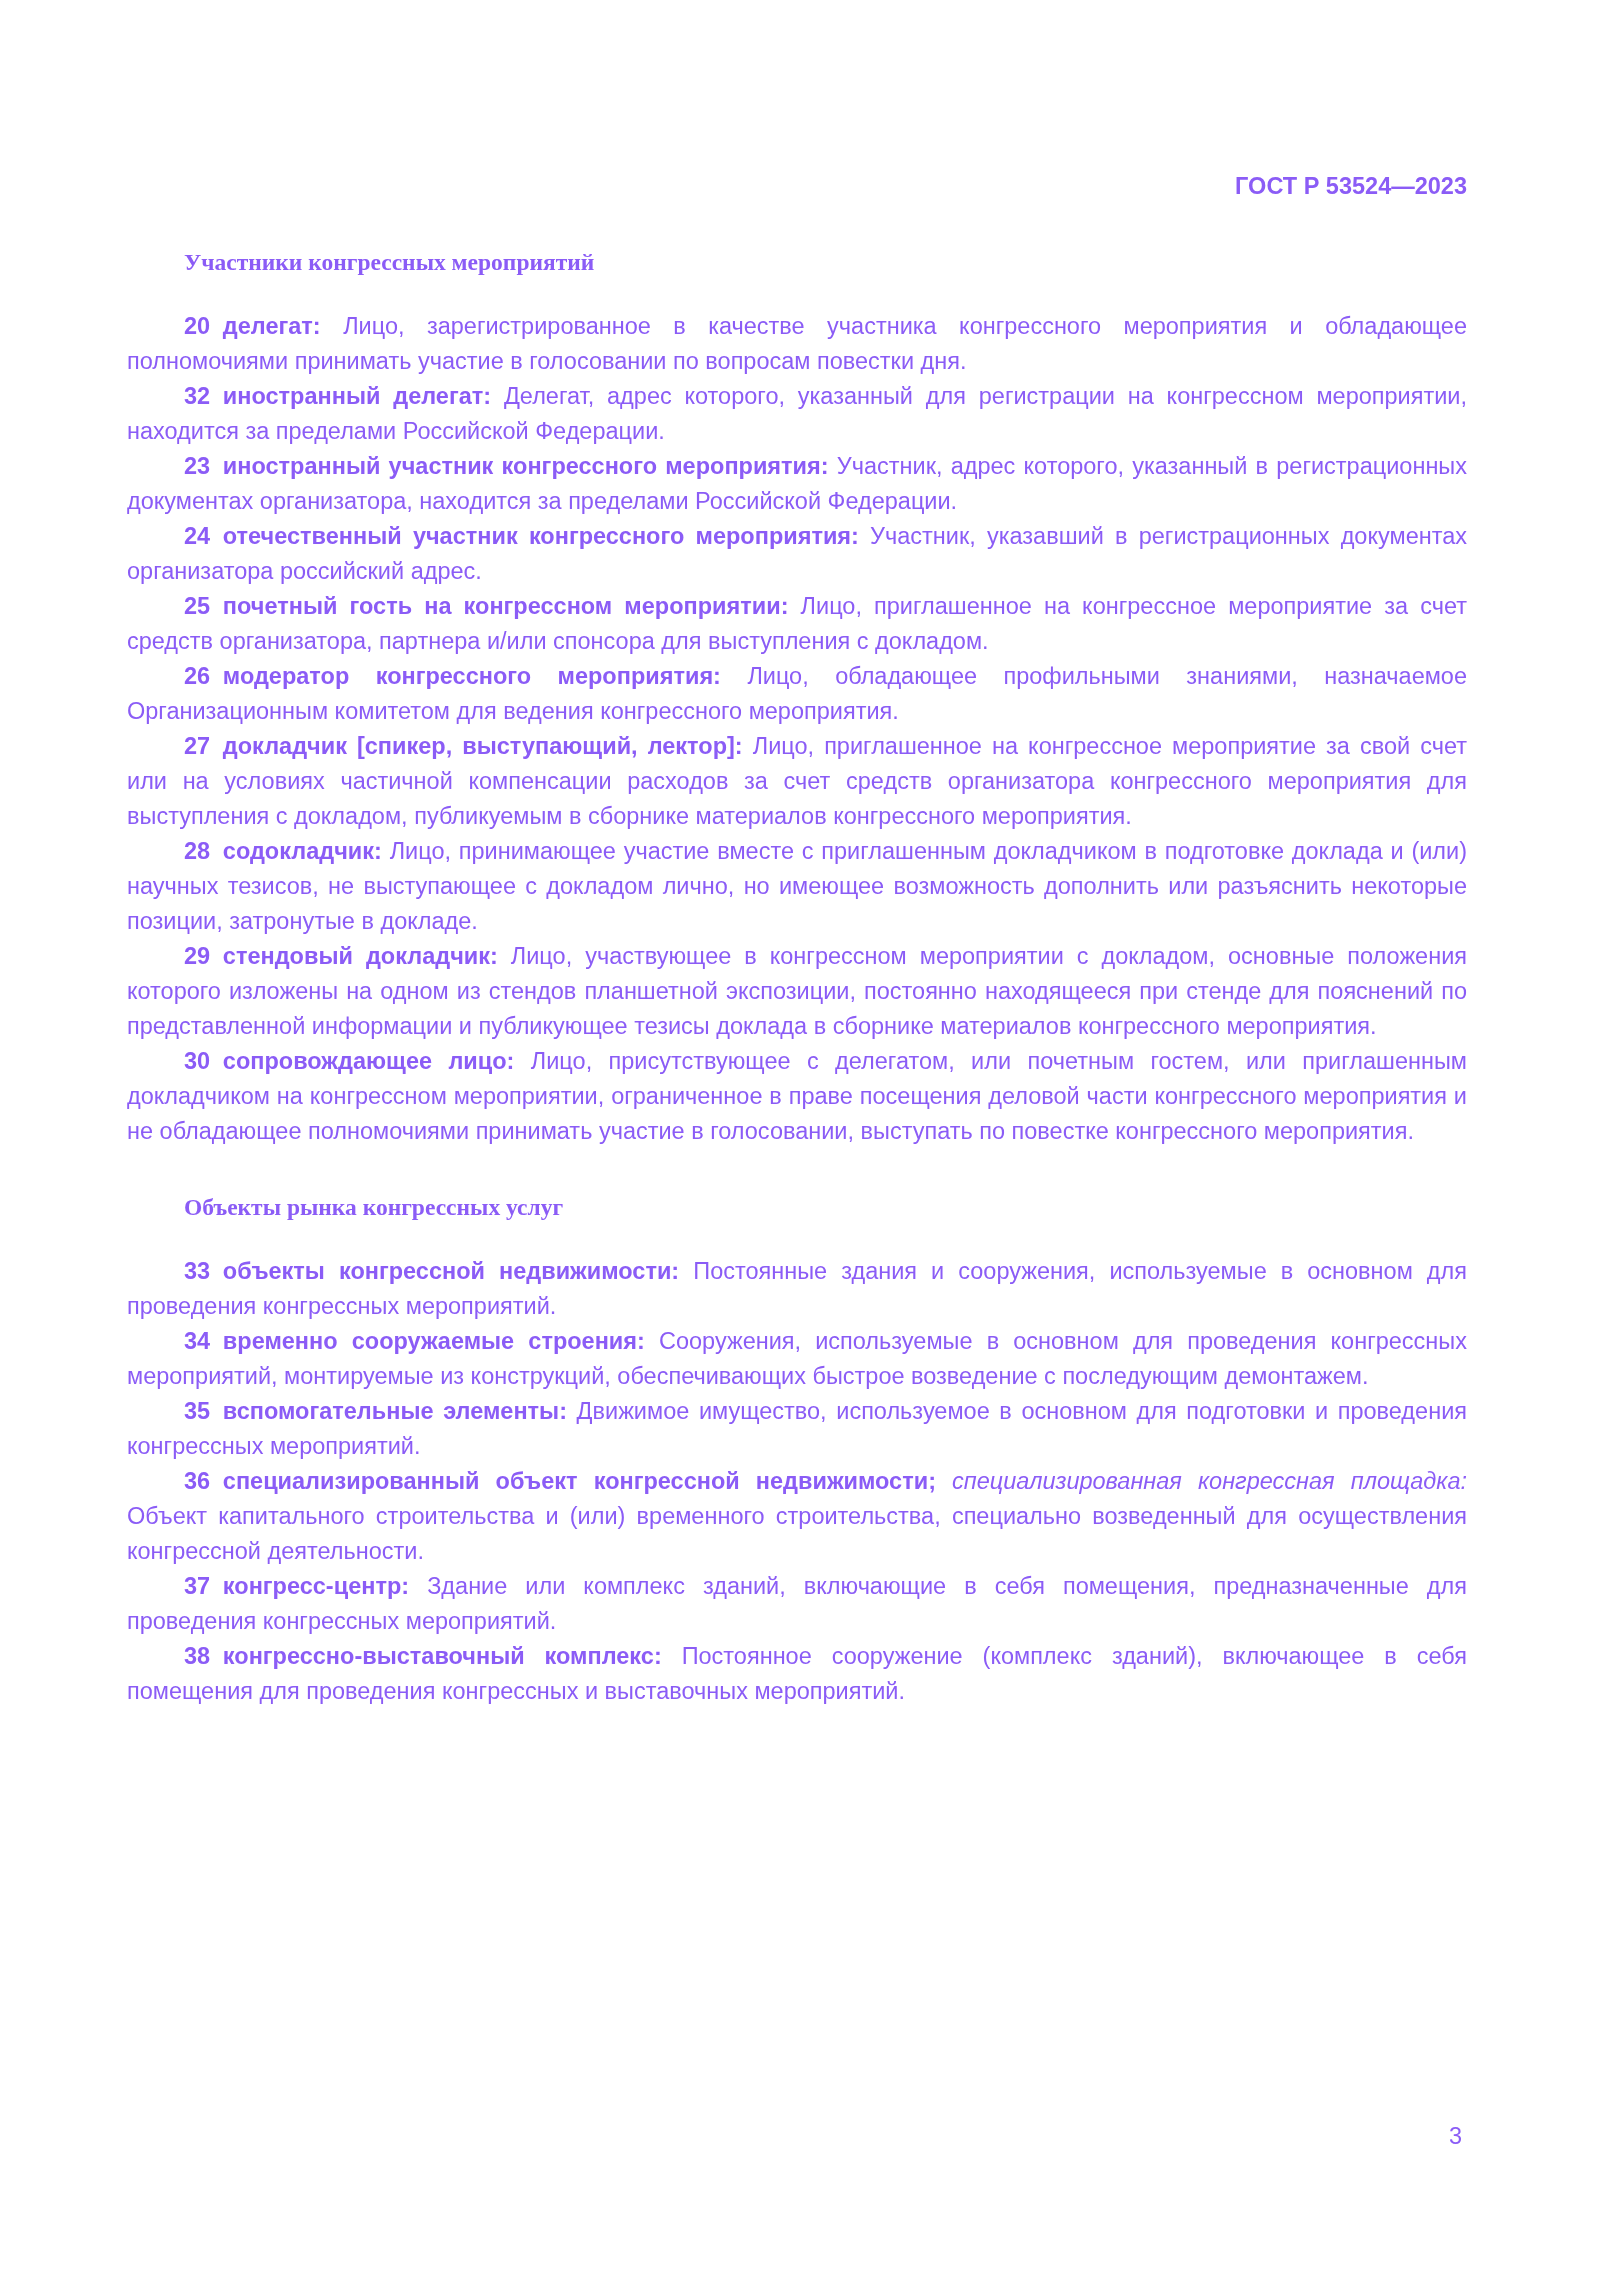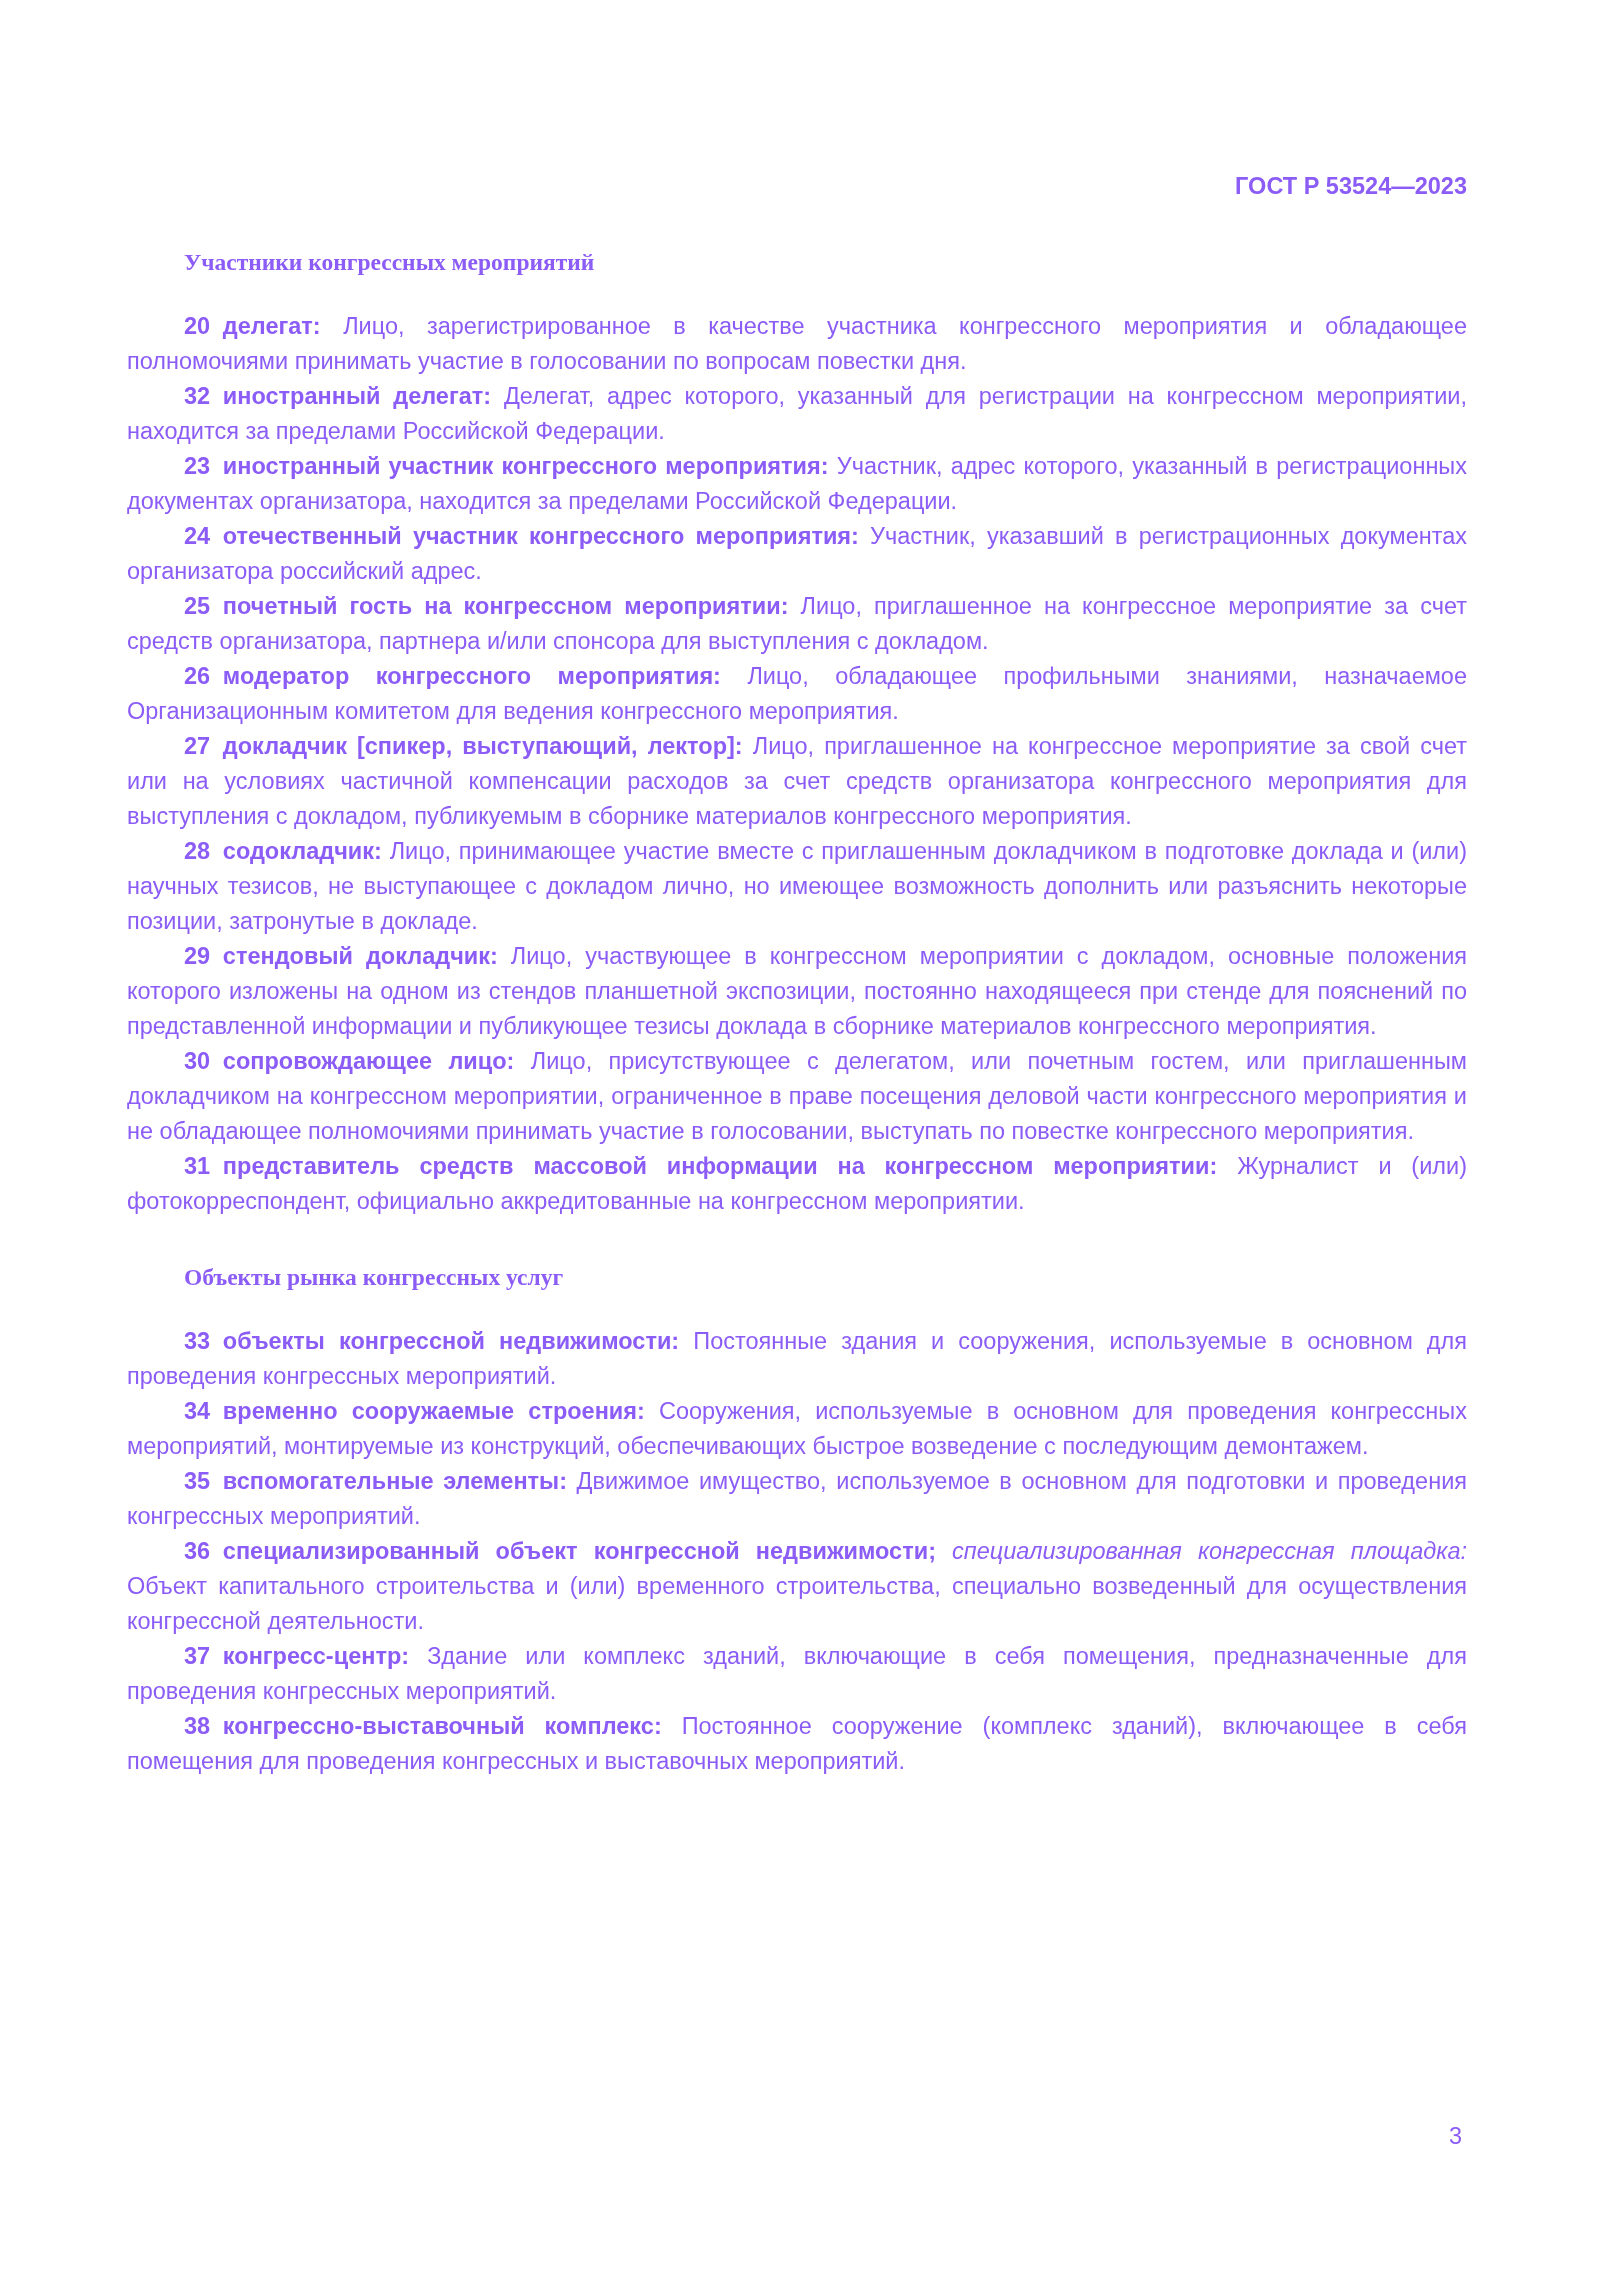--- a/index.html
+++ b/index.html
@@ -57,21 +57,20 @@
       <p class="term"><b class="term-num">20</b><b>делегат:</b> <span>Лицо, зарегистрированное в качестве участника конгрессного мероприятия и обладающее полномочиями принимать участие в голосовании по вопросам повестки дня.</span></p>
       <p class="term"><b class="term-num">32</b><b>иностранный делегат:</b> <span>Делегат, адрес которого, указанный для регистрации на конгрессном мероприятии, находится за пределами Российской Федерации.</span></p>
       <p class="term"><b class="term-num">23</b><b>иностранный участник конгрессного мероприятия:</b> <span>Участник, адрес которого, указанный в регистрационных документах организатора, находится за пределами Российской Федерации.</span></p>
       <p class="term"><b class="term-num">24</b><b>отечественный участник конгрессного мероприятия:</b> <span>Участник, указавший в регистрационных документах организатора российский адрес.</span></p>
       <p class="term"><b class="term-num">25</b><b>почетный гость на конгрессном мероприятии:</b> <span>Лицо, приглашенное на конгрессное мероприятие за счет средств организатора, партнера и/или спонсора для выступления с докладом.</span></p>
       <p class="term"><b class="term-num">26</b><b>модератор конгрессного мероприятия:</b> <span>Лицо, обладающее профильными знаниями, назначаемое Организационным комитетом для ведения конгрессного мероприятия.</span></p>
       <p class="term"><b class="term-num">27</b><b>докладчик [спикер, выступающий, лектор]:</b> <span>Лицо, приглашенное на конгрессное мероприятие за свой счет или на условиях частичной компенсации расходов за счет средств организатора конгрессного мероприятия для выступления с докладом, публикуемым в сборнике материалов конгрессного мероприятия.</span></p>
       <p class="term"><b class="term-num">28</b><b>содокладчик:</b> <span>Лицо, принимающее участие вместе с приглашенным докладчиком в подготовке доклада и (или) научных тезисов, не выступающее с докладом лично, но имеющее возможность дополнить или разъяснить некоторые позиции, затронутые в докладе.</span></p>
       <p class="term"><b class="term-num">29</b><b>стендовый докладчик:</b> <span>Лицо, участвующее в конгрессном мероприятии с докладом, основные положения которого изложены на одном из стендов планшетной экспозиции, постоянно находящееся при стенде для пояснений по представленной информации и публикующее тезисы доклада в сборнике материалов конгрессного мероприятия.</span></p>
       <p class="term"><b class="term-num">30</b><b>сопровождающее лицо:</b> <span>Лицо, присутствующее с делегатом, или почетным гостем, или приглашенным докладчиком на конгрессном мероприятии, ограниченное в праве посещения деловой части конгрессного мероприятия и не обладающее полномочиями принимать участие в голосовании, выступать по повестке конгрессного мероприятия.</span></p>
-      <p class="term"><b class="term-num">31</b><b>представитель средств массовой информации на конгрессном мероприятии:</b> <span>Журналист и (или) фотокорреспондент, официально аккредитованные на конгрессном мероприятии.</span></p>
       <p class="section-heading">Объекты рынка конгрессных услуг</p>
       <p class="term"><b class="term-num">33</b><b>объекты конгрессной недвижимости:</b> <span>Постоянные здания и сооружения, используемые в основном для проведения конгрессных мероприятий.</span></p>
       <p class="term"><b class="term-num">34</b><b>временно сооружаемые строения:</b> <span>Сооружения, используемые в основном для проведения конгрессных мероприятий, монтируемые из конструкций, обеспечивающих быстрое возведение с последующим демонтажем.</span></p>
       <p class="term"><b class="term-num">35</b><b>вспомогательные элементы:</b> <span>Движимое имущество, используемое в основном для подготовки и проведения конгрессных мероприятий.</span></p>
       <p class="term"><b class="term-num">36</b><b>специализированный объект конгрессной недвижимости;</b> <i>специализированная конгрессная площадка:</i> <span>Объект капитального строительства и (или) временного строительства, специально возведенный для осуществления конгрессной деятельности.</span></p>
       <p class="term"><b class="term-num">37</b><b>конгресс-центр:</b> <span>Здание или комплекс зданий, включающие в себя помещения, предназначенные для проведения конгрессных мероприятий.</span></p>
       <p class="term"><b class="term-num">38</b><b>конгрессно-выставочный комплекс:</b> <span>Постоянное сооружение (комплекс зданий), включающее в себя помещения для проведения конгрессных и выставочных мероприятий.</span></p>
     </div>
 
   <div class="page-number">3</div>

